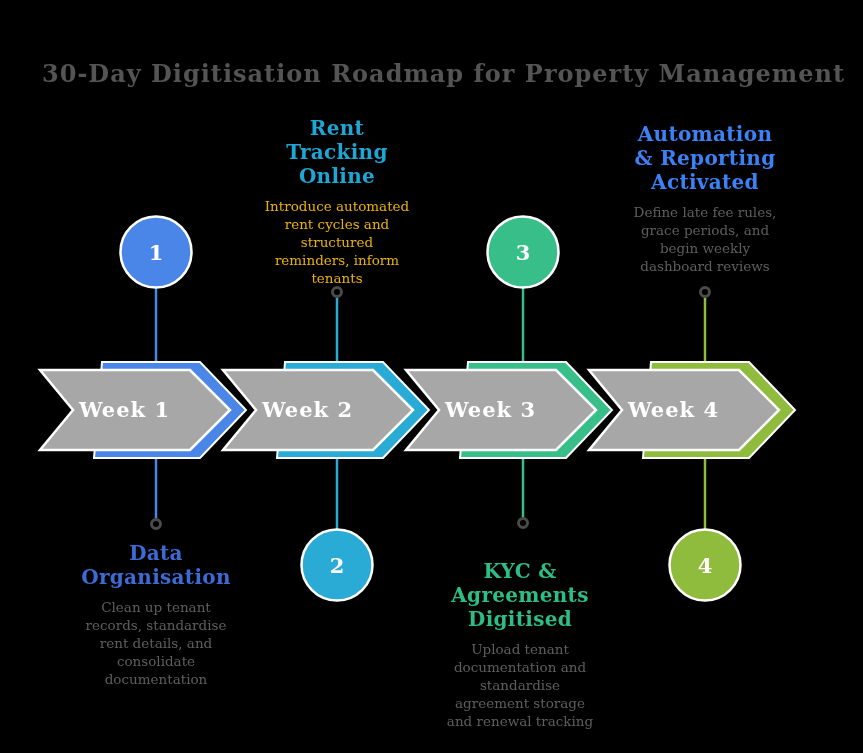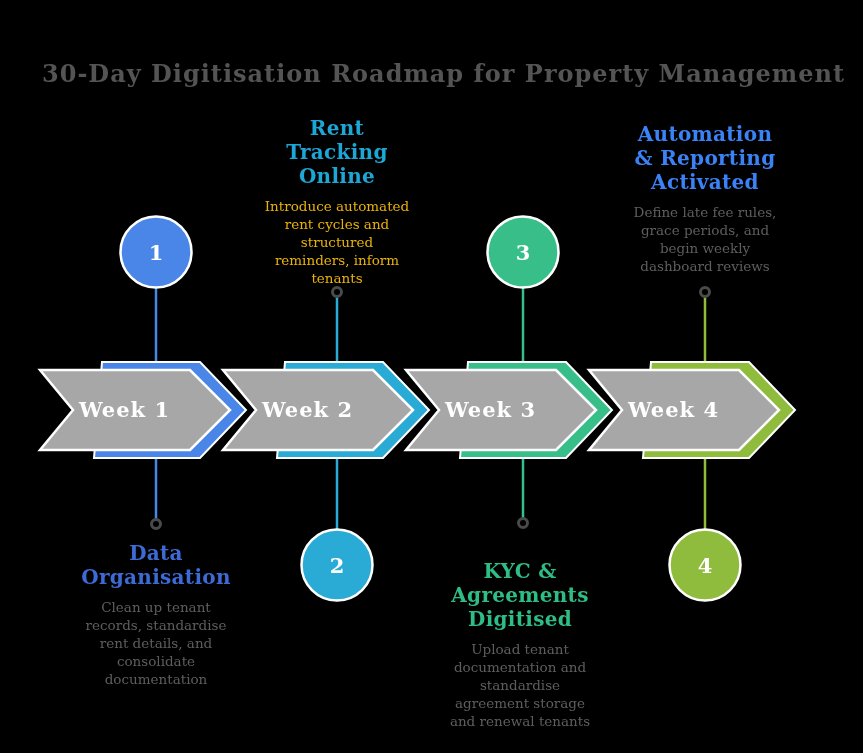--- a/index.html
+++ b/index.html
@@ -149,16 +149,16 @@
   </div>
 
   <div class="milestone block-w3">
     <div class="heading" style="color: rgb(45, 189, 133);">KYC &amp;
 Agreements
 Digitised</div>
     <div class="desc" style="color: rgb(94, 94, 94);">Upload tenant
 documentation and
 standardise
 agreement storage
-and renewal tenants</div>
+and renewal tracking</div>
   </div>
 
 </div>
 
 </body></html>

